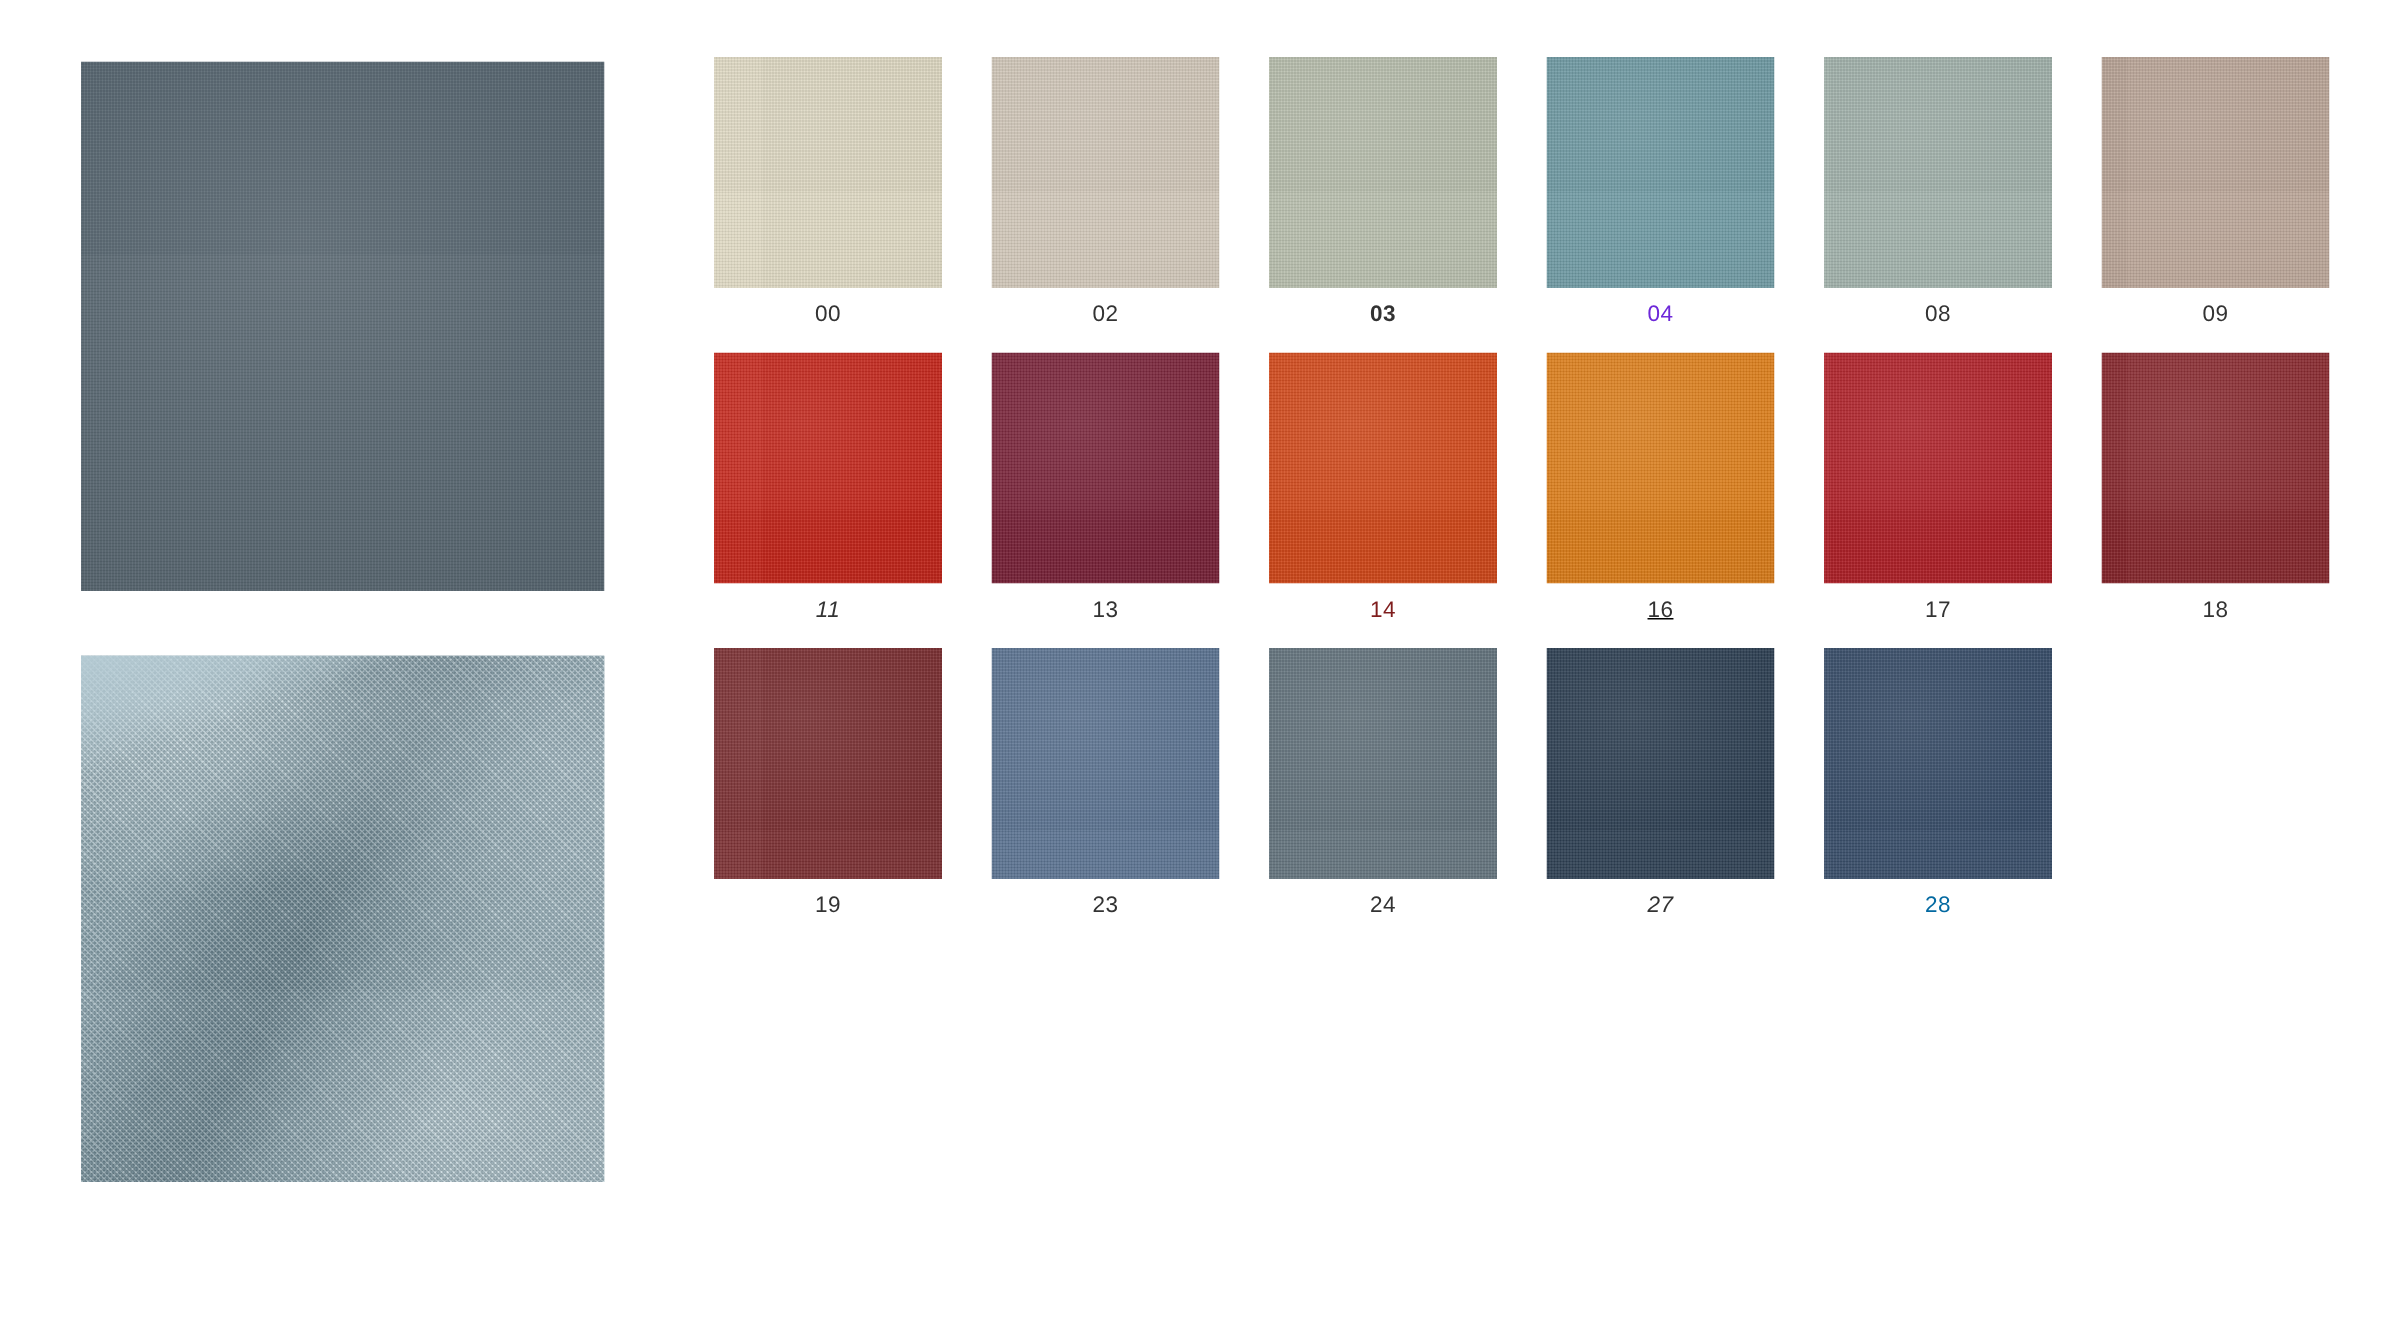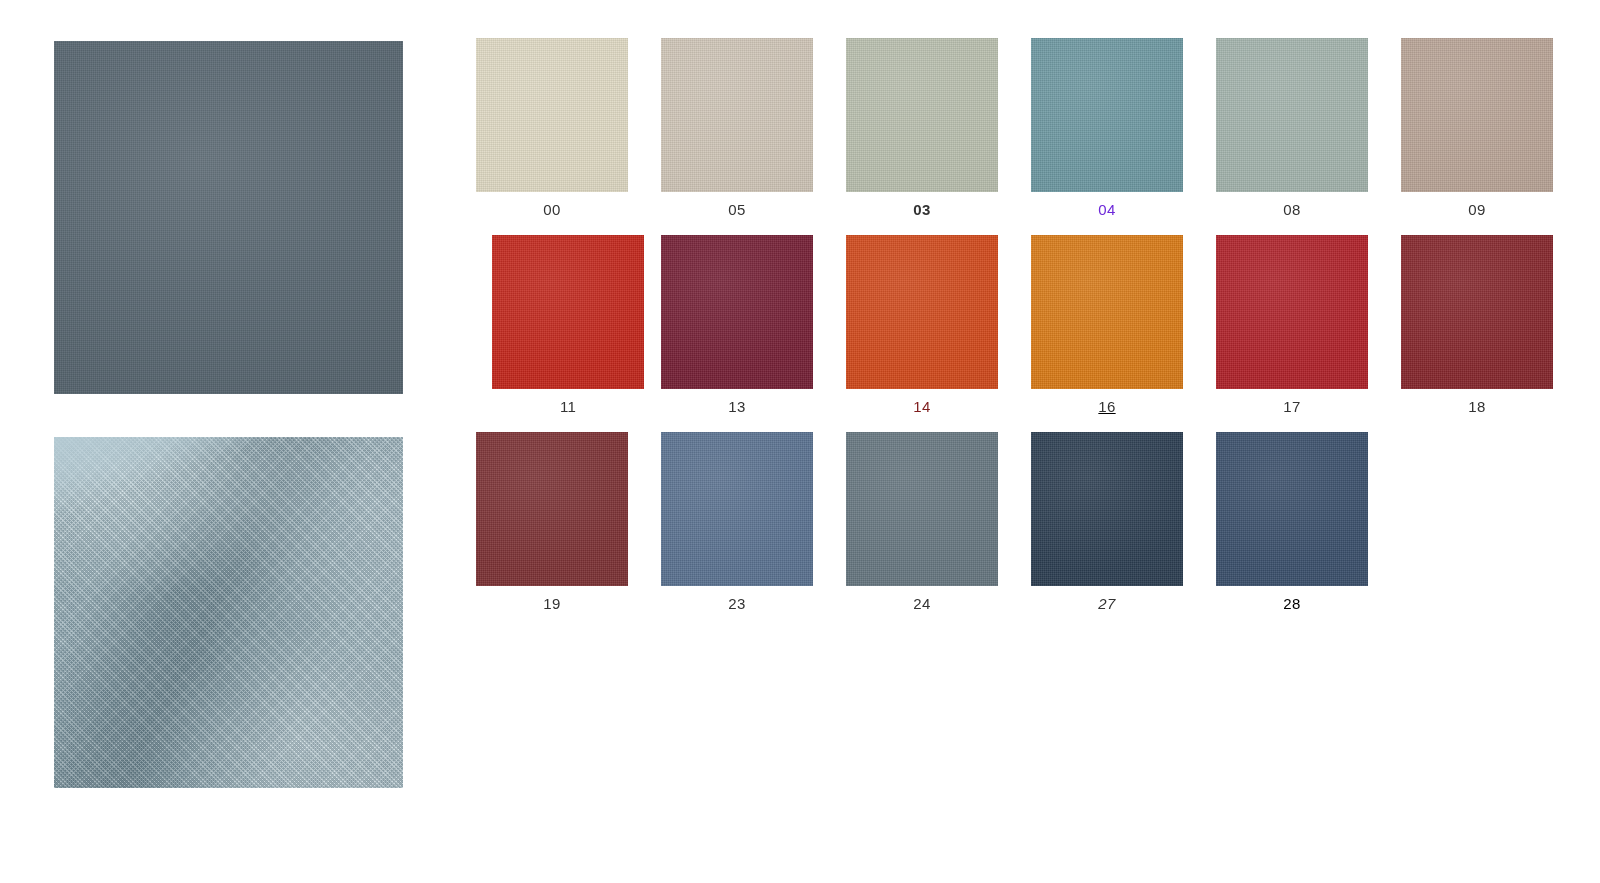--- a/index.html
+++ b/index.html
@@ -201,21 +201,21 @@
             <div class="chip-sheen"></div>
           </div>
           <span class="swatch-label" style="color: rgb(51, 51, 51);">00</span>
         </div>
         <div class="swatch-cell" style="left: 185px;">
           <div class="swatch-chip">
             <div class="chip-color" style="background-color: rgb(207, 197, 183);"></div>
             <div class="chip-weave"></div>
             <div class="chip-sheen"></div>
           </div>
-          <span class="swatch-label" style="color: rgb(51, 51, 51);">05</span>
+          <span class="swatch-label" style="color: rgb(51, 51, 51);">02</span>
         </div>
         <div class="swatch-cell" style="left: 370px; font-weight: bold;">
           <div class="swatch-chip">
             <div class="chip-color" style="background-color: rgb(185, 191, 174);"></div>
             <div class="chip-weave"></div>
             <div class="chip-sheen"></div>
           </div>
           <span class="swatch-label" style="color: rgb(51, 51, 51);">03</span>
         </div>
         <div class="swatch-cell" style="left: 555px;">
@@ -237,21 +237,21 @@
         <div class="swatch-cell" style="left: 925px;">
           <div class="swatch-chip">
             <div class="chip-color" style="background-color: rgb(185, 164, 150);"></div>
             <div class="chip-weave"></div>
             <div class="chip-sheen"></div>
           </div>
           <span class="swatch-label" style="color: rgb(51, 51, 51); text-align: center;">09</span>
         </div>
       </div>
       <div class="swatch-row" style="top: 197px;">
-        <div class="swatch-cell" style="left: 16px;">
+        <div class="swatch-cell" style="left: 0px; font-style: italic;">
           <div class="swatch-chip">
             <div class="chip-color" style="background-color: rgb(194, 38, 27);"></div>
             <div class="chip-weave"></div>
             <div class="chip-sheen"></div>
           </div>
           <span class="swatch-label" style="color: rgb(51, 51, 51);">11</span>
         </div>
         <div class="swatch-cell" style="left: 185px;">
           <div class="swatch-chip">
             <div class="chip-color" style="background-color: rgb(117, 31, 53);"></div>
@@ -325,18 +325,18 @@
             <div class="chip-sheen"></div>
           </div>
           <span class="swatch-label" style="color: rgb(51, 51, 51); font-style: italic;">27</span>
         </div>
         <div class="swatch-cell" style="left: 740px;">
           <div class="swatch-chip">
             <div class="chip-color" style="background-color: rgb(58, 79, 107);"></div>
             <div class="chip-weave"></div>
             <div class="chip-sheen"></div>
           </div>
-          <span class="swatch-label" style="color: #000000;">28</span>
+          <span class="swatch-label" style="color: #0369a1;">28</span>
         </div>
       </div>
     </div>
 
 </div>
 
 </body></html>

